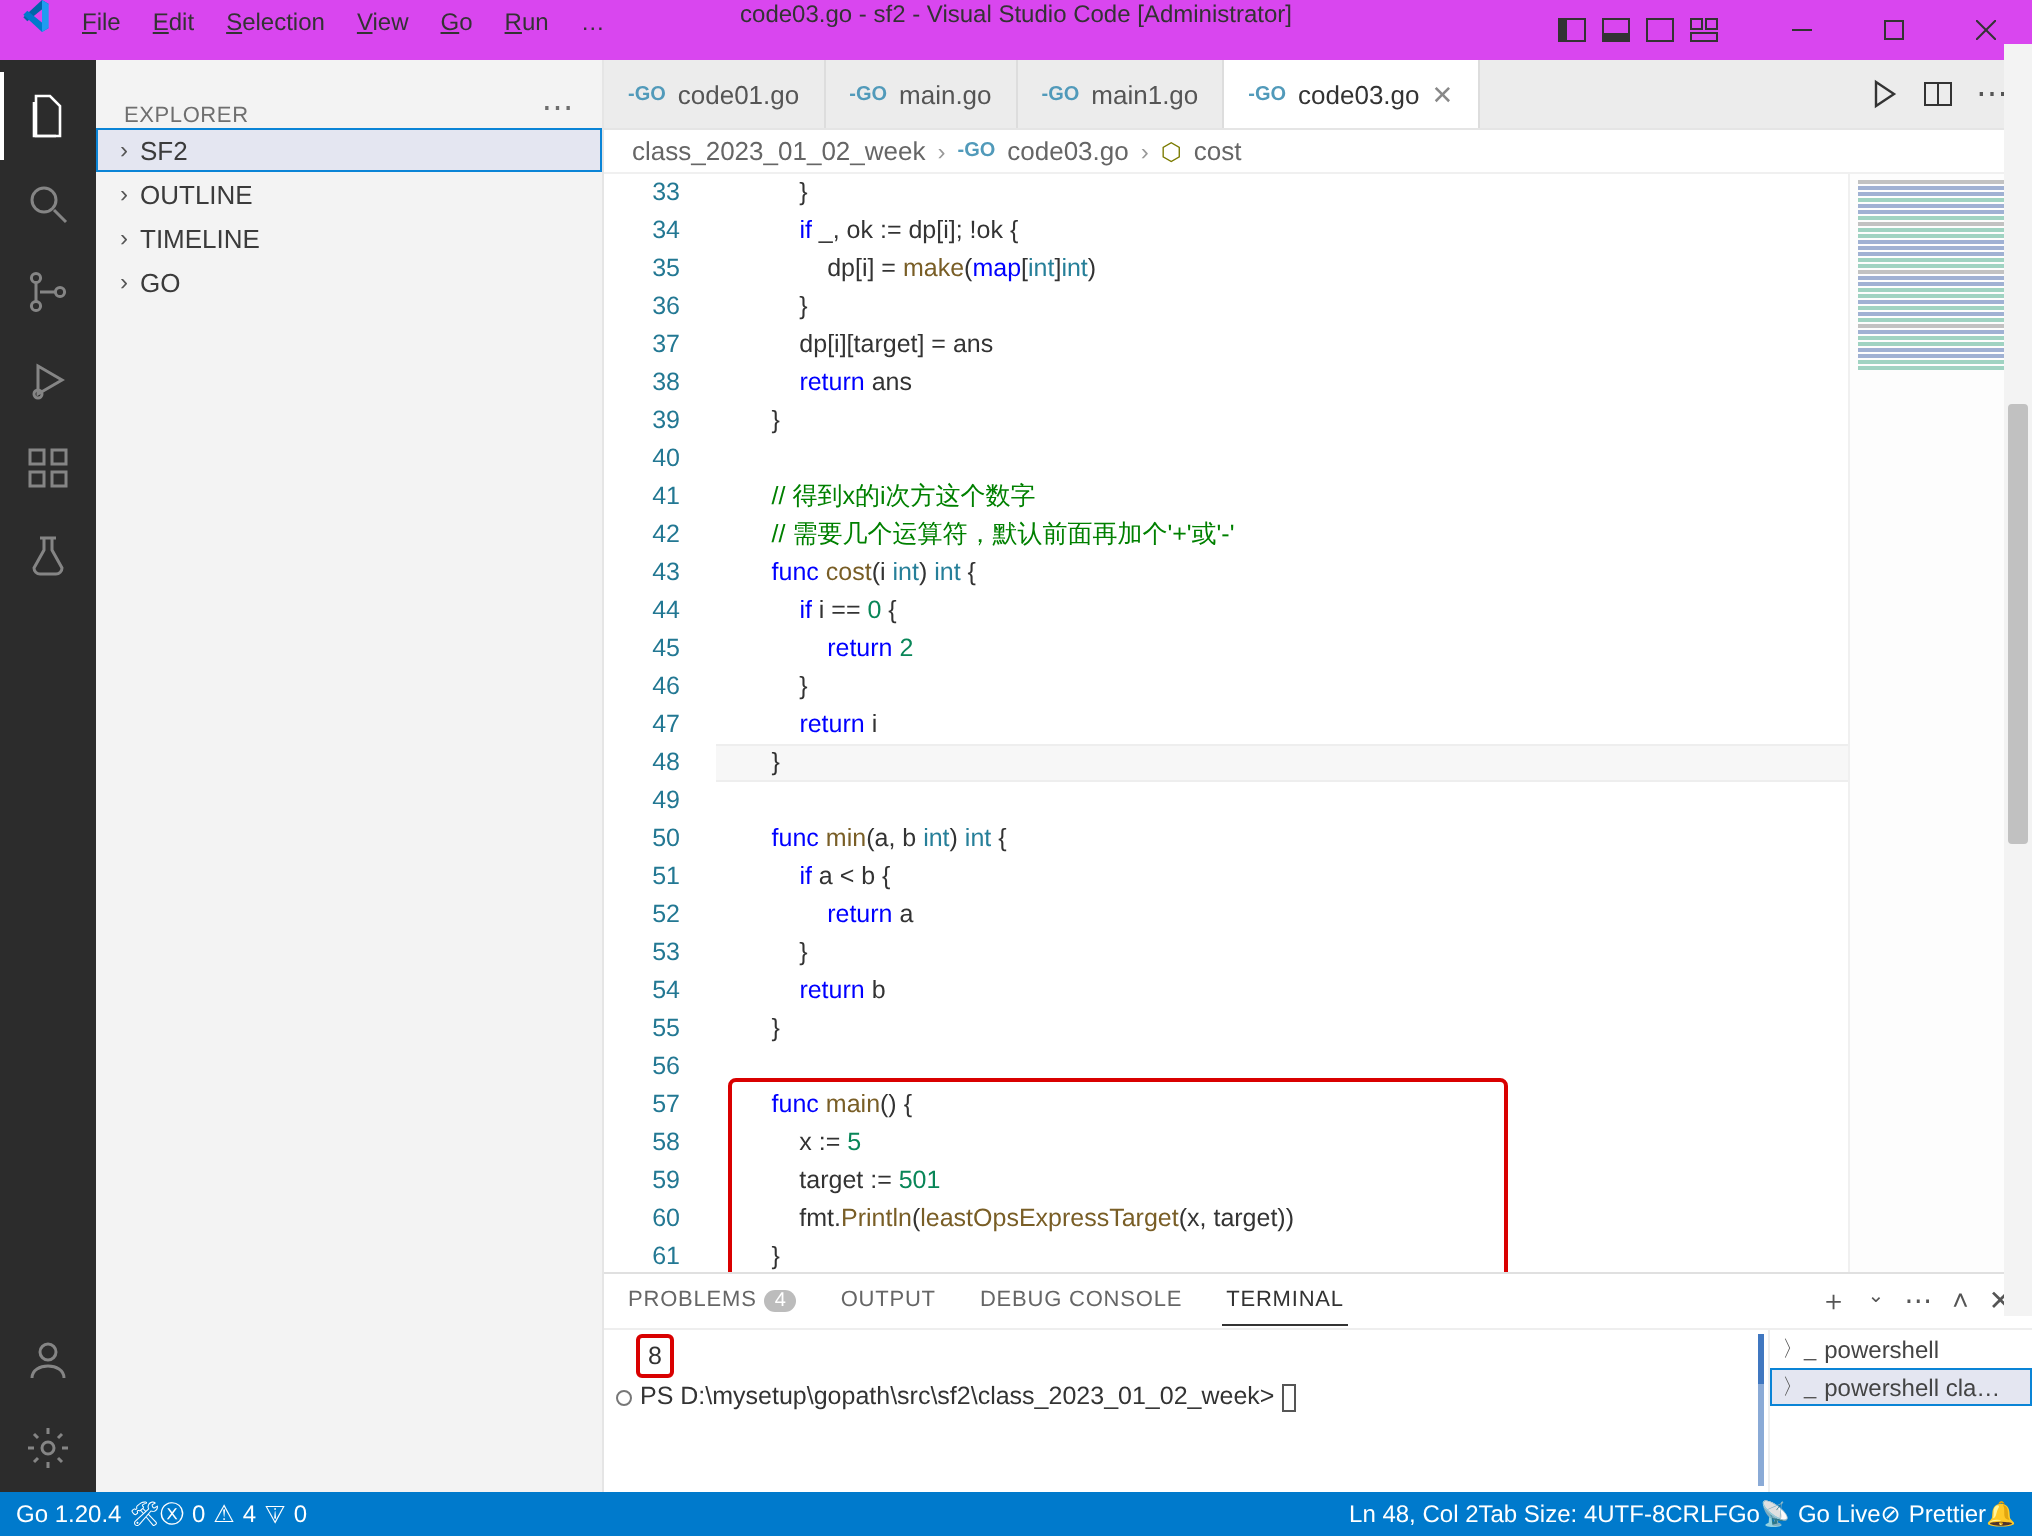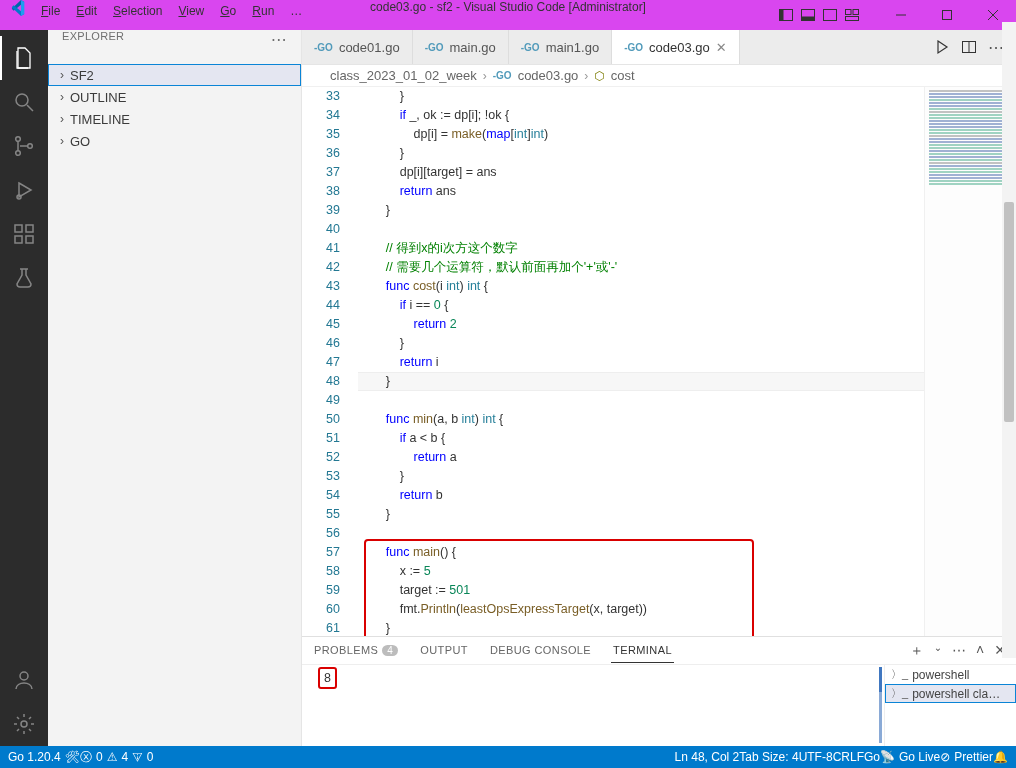--- a/index.html
+++ b/index.html
@@ -19,38 +19,38 @@
 
   
   .main { display: flex; height: calc(768px - 30px - 22px); }
   .activitybar { width: 48px; background: #2c2c2c; display: flex; flex-direction: column; align-items: center; padding-top: 6px; }
   .activitybar .aicon { width: 48px; height: 44px; display: flex; justify-content: center; align-items: center; position: relative; color: #858585; }
   .activitybar .aicon.active { color: #fff; }
   .activitybar .aicon.active::before { content: ""; position: absolute; left: 0; top: 0; bottom: 0; width: 2px; background: #fff; }
   .activitybar .bottom-icons { margin-top: auto; }
 
   .sidebar { width: 254px; background: #f3f3f3; border-right: 1px solid #e5e5e5; display: flex; flex-direction: column; }
-  .sidebar .header { display: flex; align-items: flex-start; height: 34px; padding: 0 14px; color: #6f6f6f; font-size: 11px; letter-spacing: 0.3px; gap: 32px; }
+  .sidebar .header { display: flex; align-items: flex-end; height: 34px; padding: 0 14px; color: #6f6f6f; font-size: 11px; letter-spacing: 0.3px; gap: 32px; }
   .sidebar .header .dots { margin-left: auto; font-size: 16px; color: #6d6d6d; }
   .sidebar .section { height: 22px; display: flex; align-items: center; padding-left: 6px; font-size: 13px; color: #3b3b3b; cursor: pointer; }
   .sidebar .section.selected { outline: 1px solid #0a84d6; outline-offset: -1px; background: #e4e6f1; }
   .sidebar .section .chev { width: 16px; text-align: center; color: #555; font-size: 12px; }
 
   .editor { flex: 1; display: flex; flex-direction: column; min-width: 0; background: #fff; }
 
   
   .tabs { height: 35px; display: flex; background: #ececec; border-bottom: 1px solid #e5e5e5; }
   .tab { display: flex; align-items: center; padding: 0 12px; gap: 6px; font-size: 13px; border-right: 1px solid #ddd; color: #555; cursor: pointer; }
   .tab.active { background: #fff; color: #333; }
   .tab .go-icon { color: #519aba; font-weight: 600; font-size: 10px; white-space: nowrap; }
   .tab .close { color: #888; font-size: 13px; }
   .tabs .tab-actions { margin-left: auto; display: flex; align-items: center; gap: 12px; padding: 0 12px; color: #555; }
 
   
-  .breadcrumbs { height: 22px; display: flex; align-items: center; gap: 6px; padding-left: 28px; font-size: 13px; color: #666; background: #fff; border-bottom: 1px solid #f0f0f0; }
+  .breadcrumbs { height: 22px; display: flex; align-items: center; gap: 6px; padding-left: 14px; font-size: 13px; color: #666; background: #fff; border-bottom: 1px solid #f0f0f0; }
   .breadcrumbs .bc-sep { color: #999; font-size: 12px; }
   .breadcrumbs .bc-go { color: #519aba; font-weight: 600; font-size: 10px; }
   .breadcrumbs .bc-sym { color: #7b7b00; font-size: 12px; }
 
   
   .codepane { flex: 1; display: flex; overflow: hidden; position: relative; }
   .gutter { width: 56px; text-align: right; padding-right: 18px; color: #237893; font-size: 12.5px; font-family: Consolas, monospace; line-height: 19px; padding-top: 0; }
   .code { flex: 1; font-family: Consolas, monospace; font-size: 12.5px; line-height: 19px; color: #333; white-space: pre; position: relative; }
   .cur-line { position: absolute; left: 0; right: 0; height: 19px; background: rgba(0,0,0,0.03); border-top: 1px solid #eee; border-bottom: 1px solid #eee; }
   .kw   { color: #0000ff; }
@@ -372,20 +372,21 @@
           <span>＋</span>
           <span style="font-size:10px">⌄</span>
           <span>⋯</span>
           <span>˄</span>
           <span>✕</span>
         </div>
       </div>
       <div class="ptbody">
         <div class="terminal">
           <div style="position:relative"><span style="display:inline-block;border:2px solid #d90000;border-radius:3px;padding:0 4px;margin-left:10px">8</span></div>
+          <div><span class="circ open"></span>PS <span>D:\mysetup\gopath\src\sf2\class_2023_01_02_week</span>&gt; <span class="caret"></span></div>
           <div style="position:absolute;right:0;top:2px;bottom:2px;width:6px">
               <div style="position:absolute;right:2px;top:0;width:3px;height:33%;background:#4077c0"></div>
               <div style="position:absolute;right:2px;top:33%;width:3px;height:66%;background:#8aaad6"></div>
             </div>
         </div>
         <div class="termside" id="termside">
             <div class="tsitem">
               <span class="tsicon">〉_</span>
               <span>powershell</span>
             </div>

